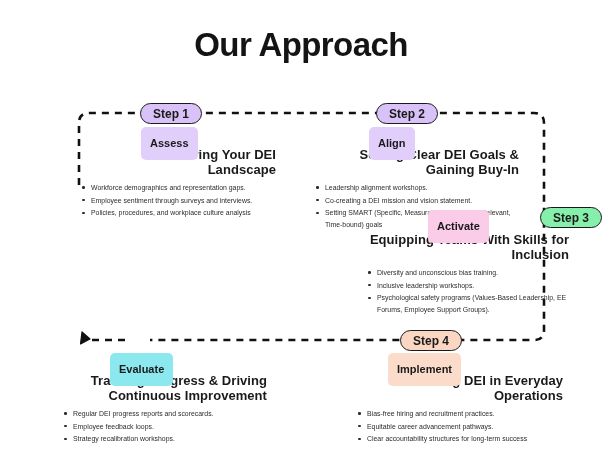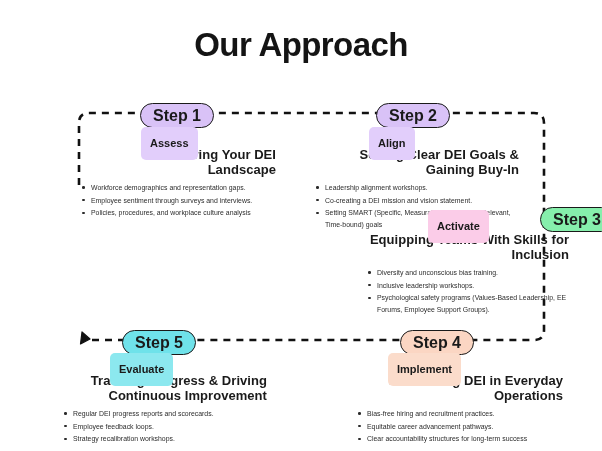--- a/index.html
+++ b/index.html
@@ -38,21 +38,21 @@
     width: 602px;
     height: 451px;
     pointer-events: none;
   }
 
   
   .step-pill {
     position: absolute;
     border: 1.6px solid #1a1a1a;
     border-radius: 999px;
-    font-size: 16px;
+    font-size: 12px;
     font-weight: bold;
     color: #1a1a1a;
     padding: 3.5px 12px;
     white-space: nowrap;
     line-height: 1;
     z-index: 5;
   }
 
   
   .phase-chip {
@@ -157,21 +157,20 @@
   <div class="phase-chip" style="left:388px; top:353px; background:#FBDCCB;text-align:right;">Implement</div>
   <div class="block" style="left:356px; top:373px; width:207px;">
     <div class="block-heading">Embedding DEI in Everyday Operations</div>
     <ul class="block-list">
       <li>Bias-free hiring and recruitment practices.</li>
       <li>Equitable career advancement pathways.</li>
       <li>Clear accountability structures for long-term success</li>
     </ul>
   </div>
 
-  <div class="step-pill" style="left:122px; top:330px; background:#6FE2EA;">Step 5</div>
   <div class="phase-chip" style="left:110px; top:353px; background:#8CE8EF;">Evaluate</div>
   <div class="block" style="left:62px; top:373px; width:205px;">
     <div class="block-heading">Tracking Progress &amp; Driving Continuous Improvement</div>
     <ul class="block-list">
       <li>Regular DEI progress reports and scorecards.</li>
       <li>Employee feedback loops.</li>
       <li>Strategy recalibration workshops.</li>
     </ul>
   </div>
 

